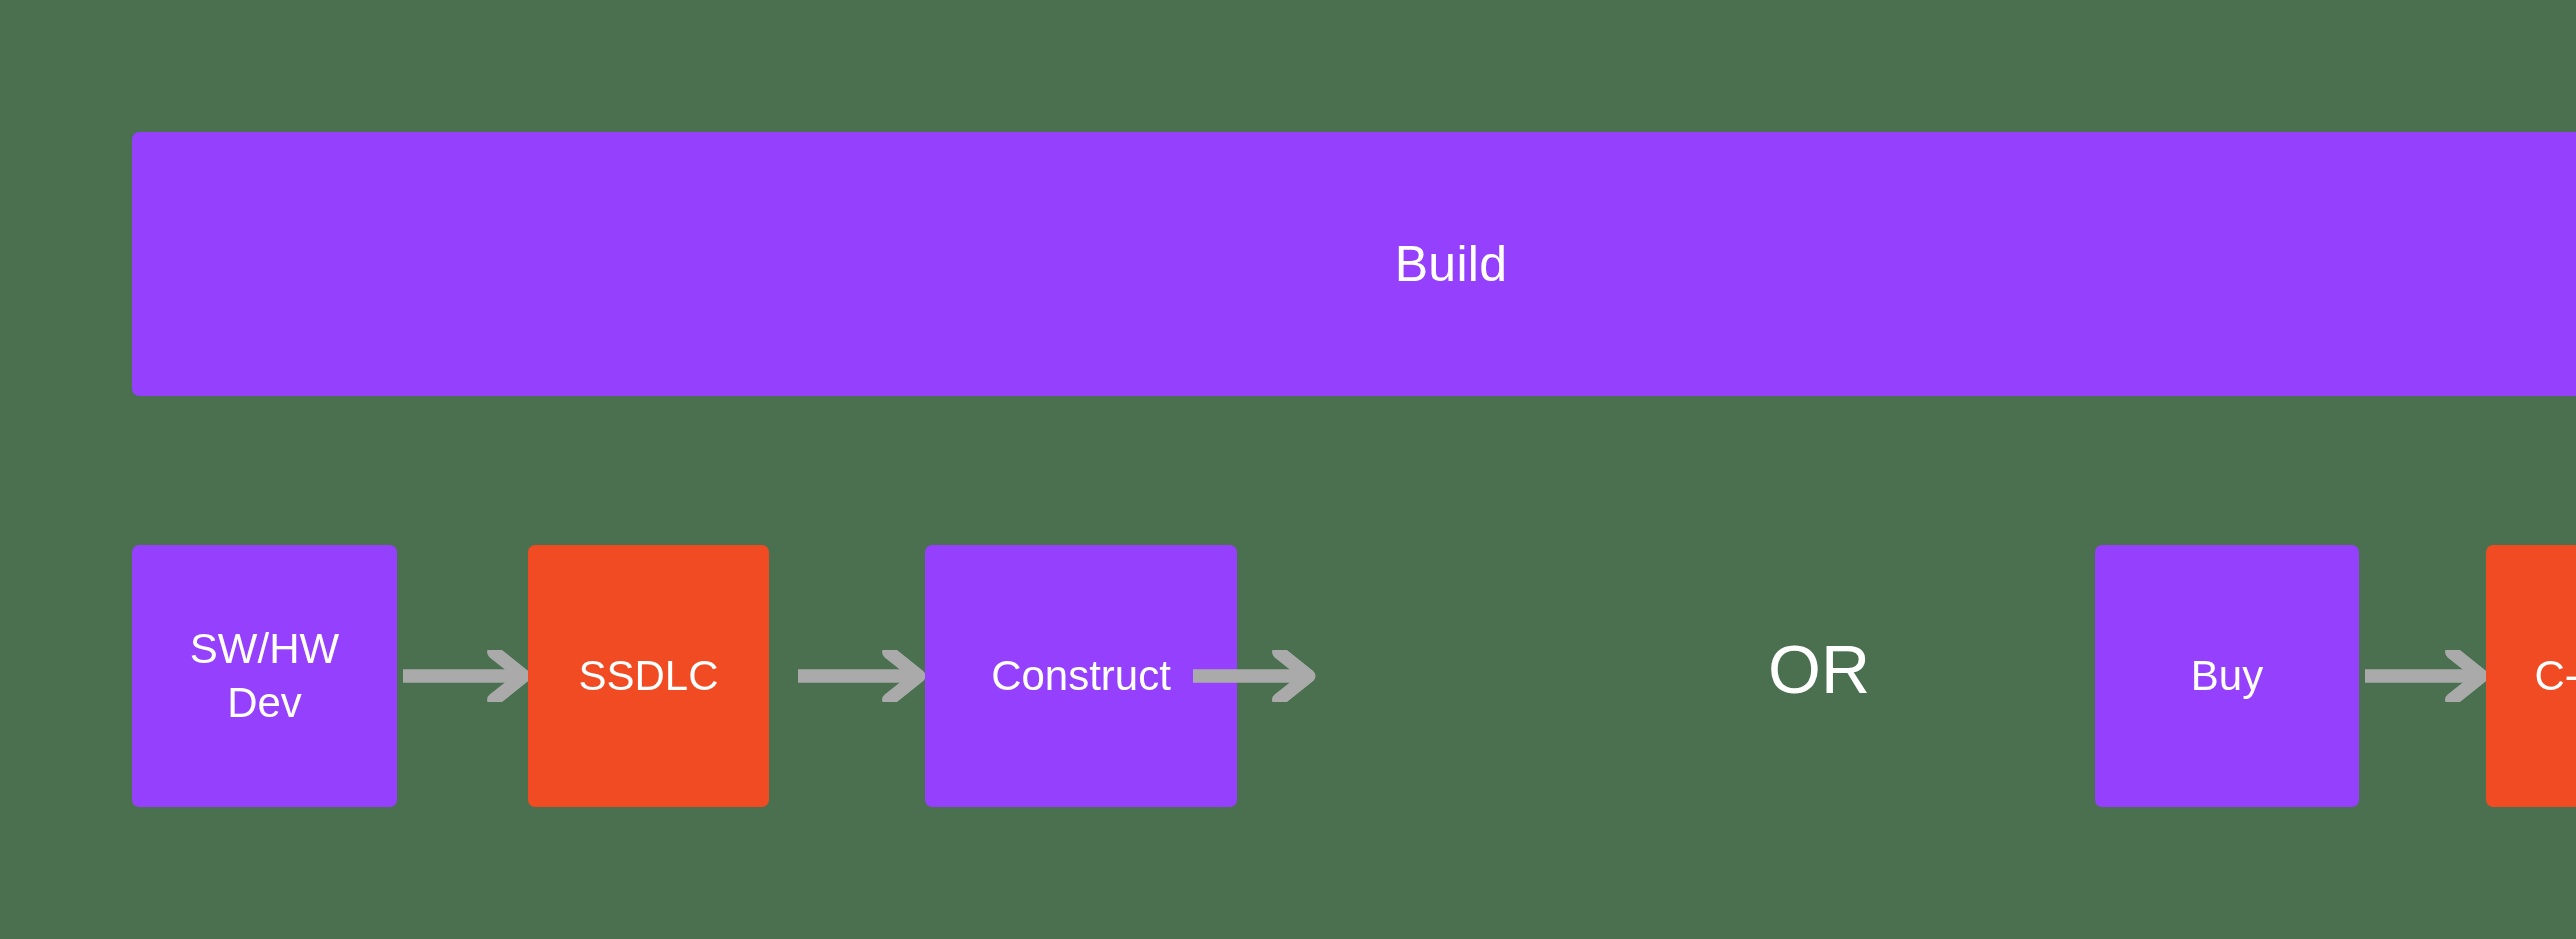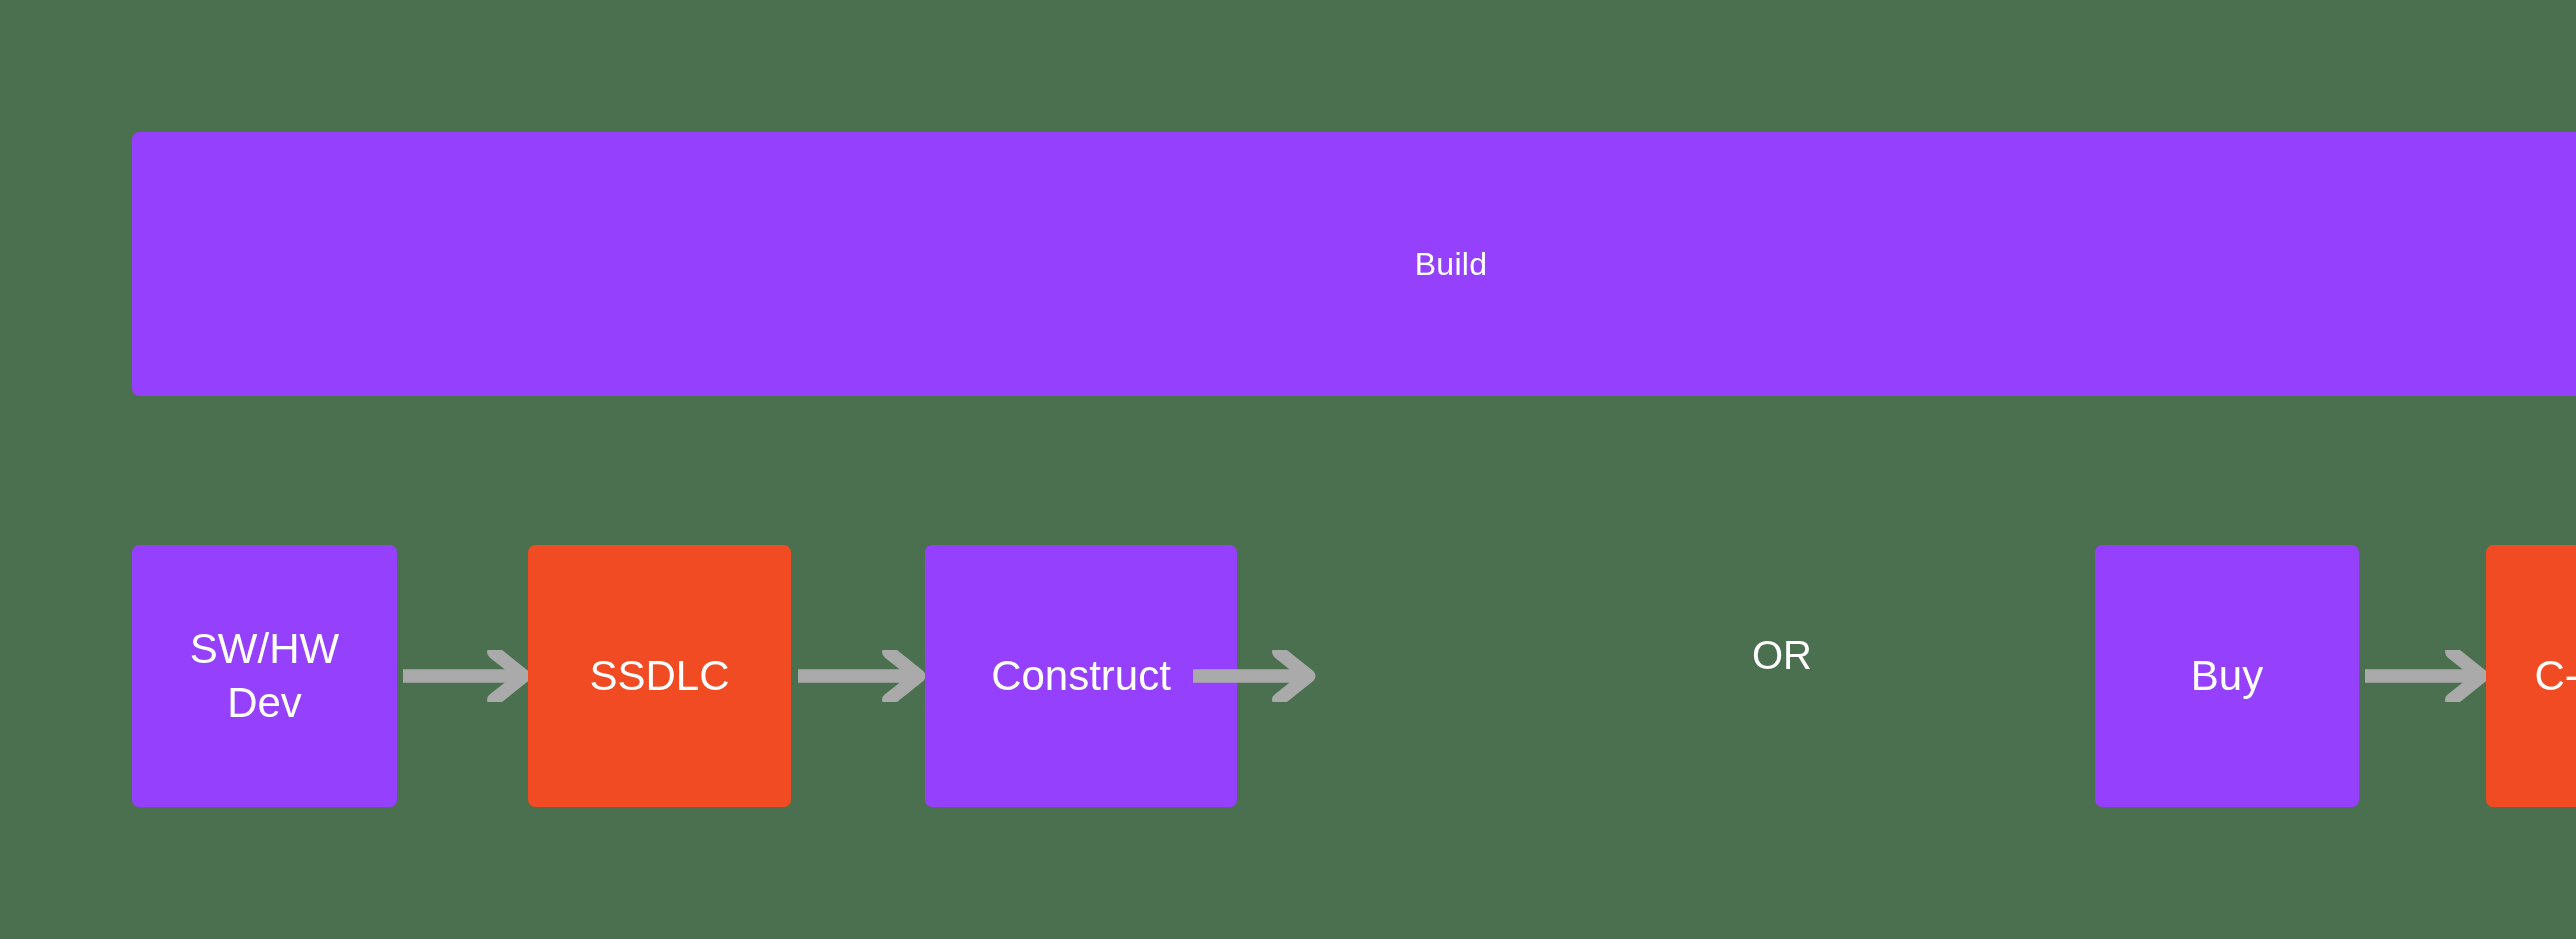--- a/index.html
+++ b/index.html
@@ -29,21 +29,21 @@
     height: 264px;
     background: #9440FC;
     border-radius: 7.2px;
     display: flex;
     align-items: center;
     justify-content: center;
     box-sizing: border-box;
   }
   .banner-label {
     color: #FFFFFF;
-    font-size: 32px;
+    font-size: 50px;
     font-weight: 400;
     line-height: 1;
     letter-spacing: 0.3px;
   }
 
   
   .node {
     position: absolute;
     top: 545px;
     height: 262px;
@@ -60,21 +60,21 @@
   .node-label {
     color: #FFFFFF;
     font-size: 42px;
     font-weight: 400;
     line-height: 1.28;
     text-align: center;
     white-space: nowrap;
   }
 
   .node-swhw      { left: 132px;  width: 265px; }
-  .node-ssdlc     { left: 528px; width: 263px; }
+  .node-ssdlc     { left: 528px; width: 241px; }
   .node-construct { left: 925px; width: 312px; }
   .node-qa        { left: 1311px; width: 264px; }
   .node-buy       { left: 2095px; width: 264px; justify-content: center; }
   .node-cscrm     { left: 2486px; width: 265px; }
 
   
   .arrow {
     position: absolute;
     top: 650px;
     height: 52px;
@@ -85,22 +85,23 @@
   .arrow-2 { left: 798px; width: 128px; }
   .arrow-3 { left: 1193px; width: 123px; }
   .arrow-4 { left: 2365px; width: 124px; }
 
   
   .or-label {
     position: absolute;
     left: 1752px;
     top: 635px;
     width: 134px;
+    text-align: center;
     color: #FFFFFF;
-    font-size: 40px;
+    font-size: 68px;
     font-weight: 400;
     line-height: 1;
   }
 </style>
 </head>
 <body>
 
 <div id="canvas">
 
   <div class="banner">

